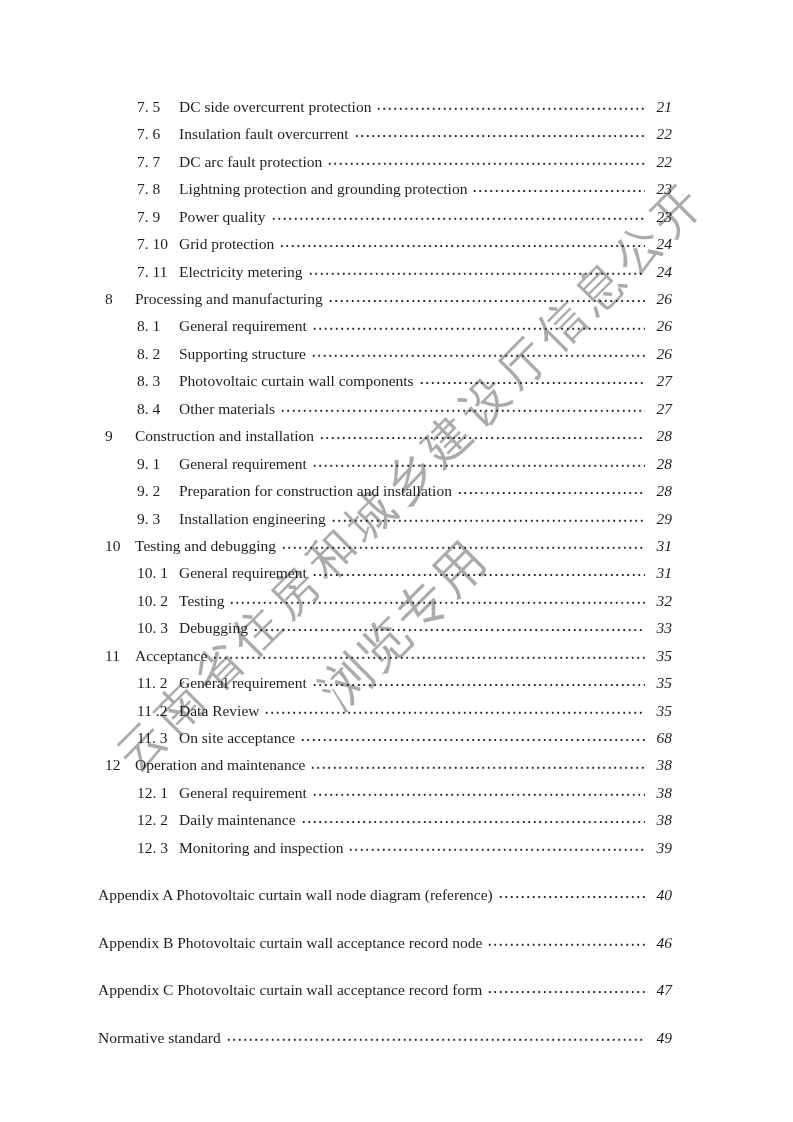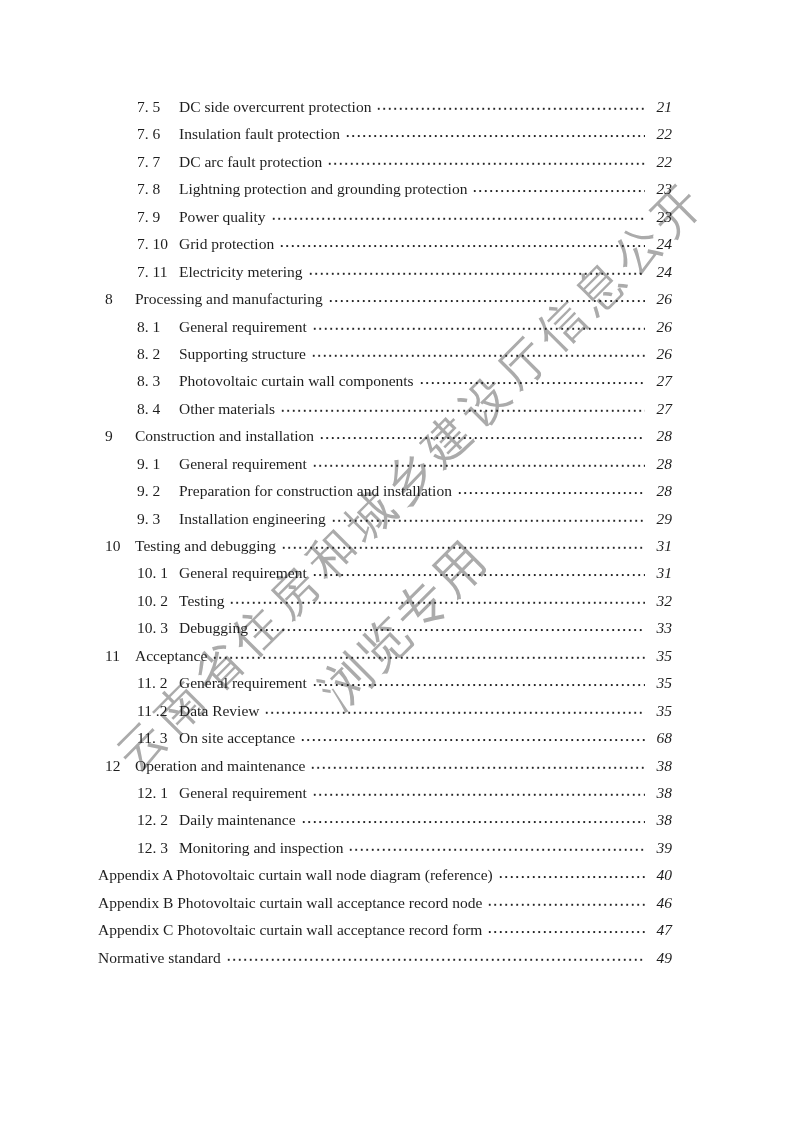--- a/index.html
+++ b/index.html
@@ -36,30 +36,30 @@
   }
 
   
   .toc {
     position:absolute;
     top:93px; left:0; right:0;
     z-index:1;
   }
   .row {
     display:flex;
-    align-items:flex-start;
+    align-items:flex-end;
     height:27.45px;
     line-height:27.45px;
     padding-right:121px;
     font-size:15.5px;
     color:#1e1e1e;
   }
   .row.chapter { padding-left:105px; }
   .row.sub     { padding-left:137px; }
-  .row.back    { padding-left:98px;  }
+  .row.back    { padding-left:98px;margin-top:20px;  }
   .num { white-space:pre; flex:0 0 auto; }
   .row.chapter .num { min-width:30px; }
   .row.sub     .num { min-width:42px; }
   .label { white-space:nowrap; flex:0 0 auto; }
   .leader {
     flex:1 1 auto;
     align-self:stretch;
     margin:0 3px 0 5px;
     background-image:radial-gradient(circle at 2.7px 58%, #262626 0.85px, transparent 1.35px);
     background-size:5.5px 100%;
@@ -85,21 +85,21 @@
 
   <div class="toc">
       <div class="row sub">
     <span class="num">7. 5</span>
     <span class="label">DC side overcurrent protection</span>
     <span class="leader"></span>
     <span class="pagenum">21</span>
   </div>
       <div class="row sub">
     <span class="num">7. 6</span>
-    <span class="label">Insulation fault protection</span>
+    <span class="label">Insulation fault overcurrent</span>
     <span class="leader"></span>
     <span class="pagenum">22</span>
   </div>
       <div class="row sub">
     <span class="num">7. 7</span>
     <span class="label">DC arc fault protection</span>
     <span class="leader"></span>
     <span class="pagenum">22</span>
   </div>
       <div class="row sub">

